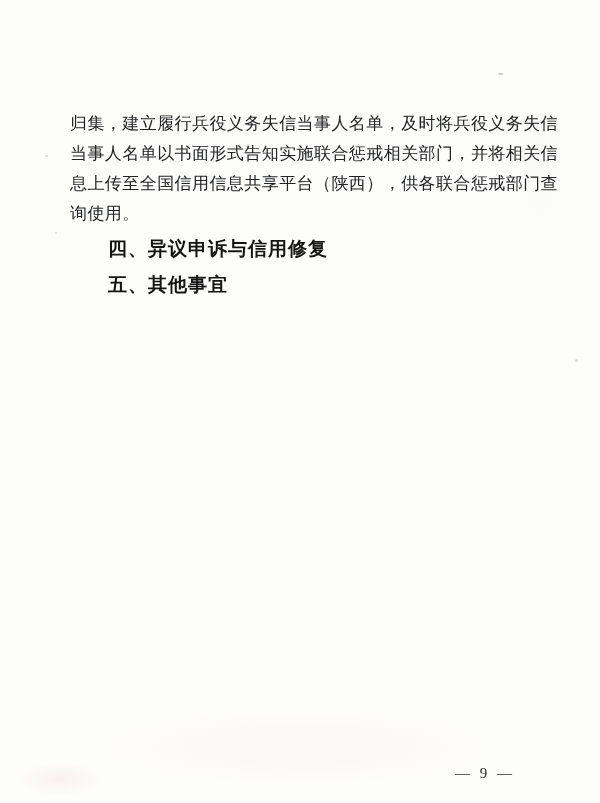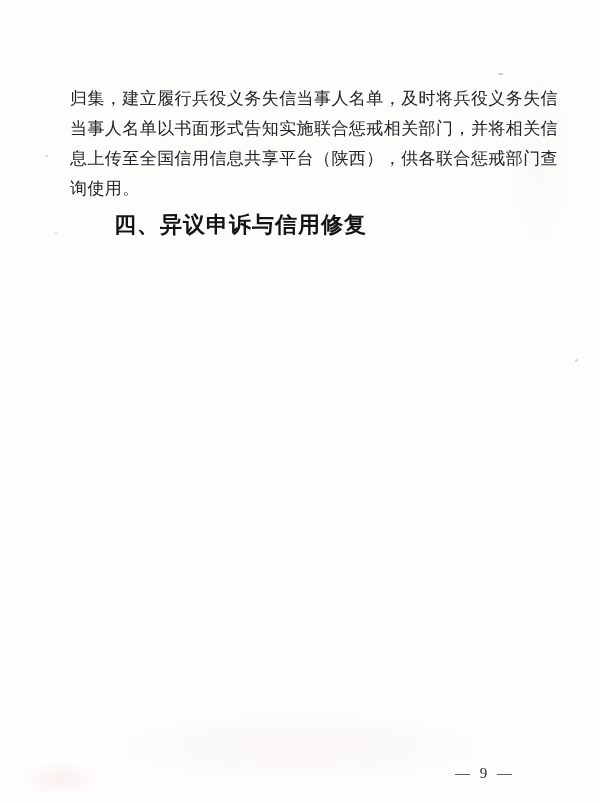--- a/index.html
+++ b/index.html
@@ -33,29 +33,30 @@
     line-height: 30px;
     letter-spacing: 0.4px;
     text-align: justify;
   }
   .content p {
     margin: 0;
     text-indent: 2em;
   }
   .content p.no-indent {
     text-indent: 0;
+    margin-top: 25px;
   }
   .content h2 {
     margin: 6px 0 0 0;
-    font-size: 22px;
+    font-size: 19px;
     line-height: 30px;
     font-weight: bold;
     text-indent: 2em;
     color: #141414;
-    font-family: Liberation Serif, serif;
+    font-family: Liberation Mono, monospace;
     letter-spacing: 1px;
   }
   .page-number {
     position: absolute;
     top: 762px;
     left: 430px;
     width: 110px;
     text-align: center;
     font-size: 15px;
     line-height: 22px;
@@ -79,20 +80,21 @@
 <div class="page">
 
   <div class="content">
     <p class="no-indent">归集，建立履行兵役义务失信当事人名单，及时将兵役义务失信当事人名单以书面形式告知实施联合惩戒相关部门，并将相关信息上传至全国信用信息共享平台（陕西），供各联合惩戒部门查询使用。</p>
 
 
     <h2>四、异议申诉与信用修复</h2>
 
 
 
+    <h2>五、其他事宜</h2>
 
   </div>
 
   <div class="page-number">— 9 —</div>
 
   <div class="speck s1"></div>
   <div class="speck s2"></div>
   <div class="speck s3"></div>
   <div class="speck s4"></div>
 

